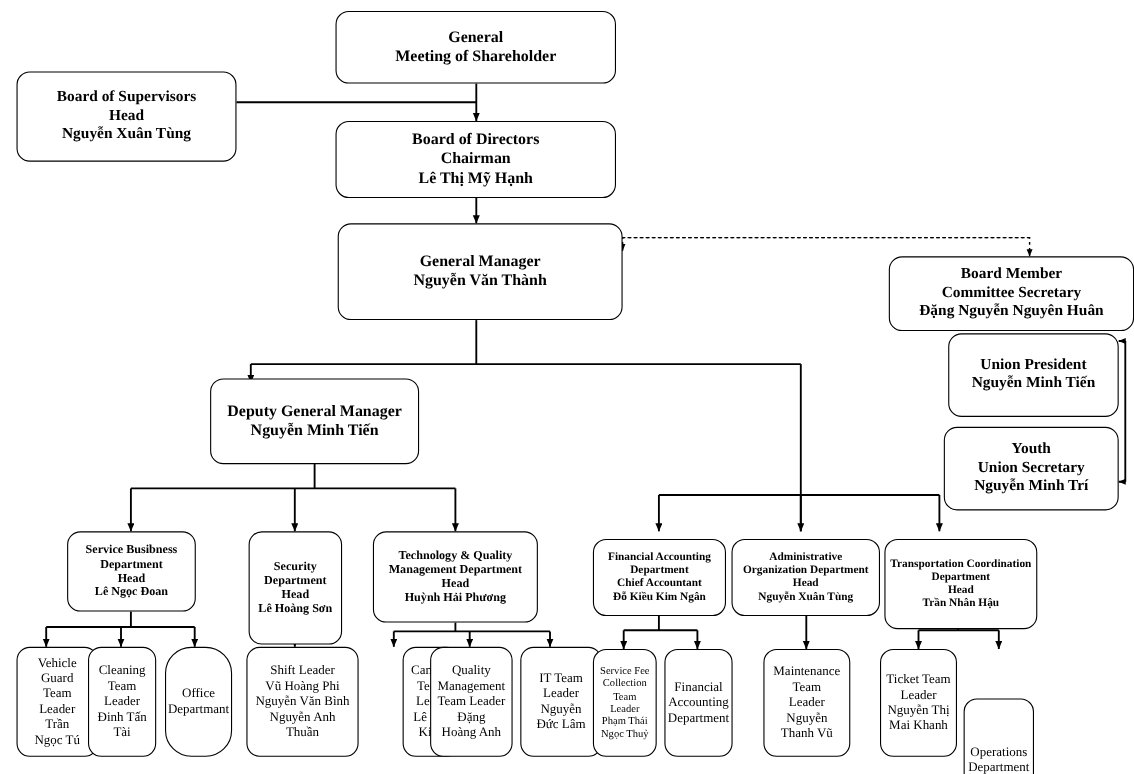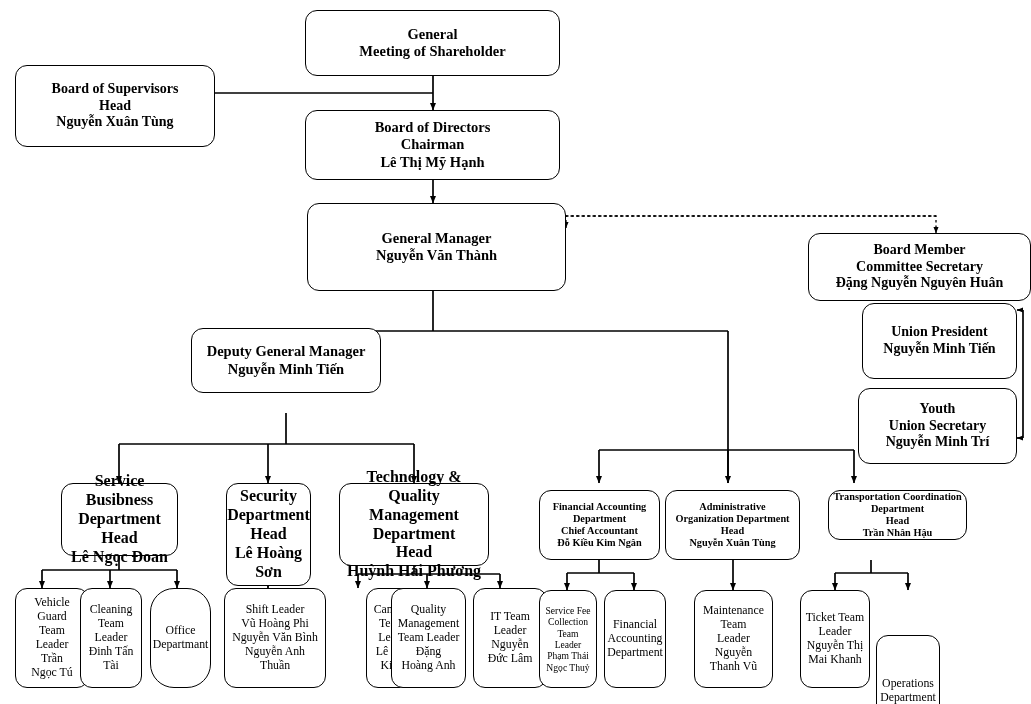--- a/index.html
+++ b/index.html
@@ -7,21 +7,21 @@
        font-family:"Liberation Serif","DejaVu Serif",serif;color:#000;}
   #chart-root{position:absolute;left:0;top:0;width:1031px;height:704px;}
   svg.edges{position:absolute;left:0;top:0;width:1031px;height:704px;pointer-events:none;}
   .node{position:absolute;box-sizing:border-box;border:1.6px solid #000;
         border-radius:12px;background:#fff;display:flex;align-items:center;
         justify-content:center;text-align:center;line-height:1.18;
         padding:3px 4px;white-space:pre-line;}
   .lvl-top{font-weight:bold;font-size:14.5px;}
   .lvl-mgr{font-weight:bold;font-size:14.5px;}
   .lvl-side{font-weight:bold;font-size:14px;}
-  .lvl-dept{font-weight:bold;font-size:16px;}
+  .lvl-dept{font-weight:bold;font-size:11px;}
   .lvl-dept-sm{font-weight:bold;font-size:10.3px;}
   .lvl-leaf{font-weight:normal;font-size:11.8px;}
   .lvl-leaf-sm{font-weight:normal;font-size:9.6px;}
 </style>
 </head>
 <body>
 
 <div id="chart-root">
 
   <svg class="edges" viewBox="0 0 1031 704" xmlns="http://www.w3.org/2000/svg">
@@ -113,21 +113,21 @@
   <div class="node lvl-mgr" style="left:307px;top:203px;width:259px;height:88px;">General Manager
 Nguyễn Văn Thành</div>
 
   <div class="node lvl-side" style="left:862px;top:303px;width:155px;height:76px;">Union President
 Nguyễn Minh Tiến</div>
 
   <div class="node lvl-side" style="left:858px;top:388px;width:159px;height:76px;">Youth
 Union Secretary
 Nguyễn Minh Trí</div>
 
-  <div class="node lvl-mgr" style="left:191px;top:328px;width:190px;height:65px;">Deputy General Manager
+  <div class="node lvl-mgr" style="left:191px;top:344px;width:190px;height:78px;">Deputy General Manager
 Nguyễn Minh Tiến</div>
 
   <div class="node lvl-dept" style="left:61px;top:483px;width:117px;height:73px;">Service Busibness
 Department
 Head
 Lê Ngọc Đoan</div>
 
   <div class="node lvl-dept" style="left:226px;top:483px;width:85px;height:103px;">Security
 Department
 Head
@@ -141,21 +141,21 @@
   <div class="node lvl-dept-sm" style="left:539px;top:490px;width:121px;height:70px;">Financial Accounting
 Department
 Chief Accountant
 Đỗ Kiều Kim Ngân</div>
 
   <div class="node lvl-dept-sm" style="left:665px;top:490px;width:135px;height:70px;">Administrative
 Organization Department
 Head
 Nguyễn Xuân Tùng</div>
 
-  <div class="node lvl-dept-sm" style="left:828px;top:490px;width:139px;height:50px;">Transportation Coordination
+  <div class="node lvl-dept-sm" style="left:804px;top:490px;width:139px;height:82px;">Transportation Coordination
 Department
 Head
 Trần Nhân Hậu</div>
 
   <div class="node lvl-leaf" style="left:15px;top:588px;width:74px;height:100px;">Vehicle
 Guard
 Team
 Leader
 Trần
 Ngọc Tú</div>

